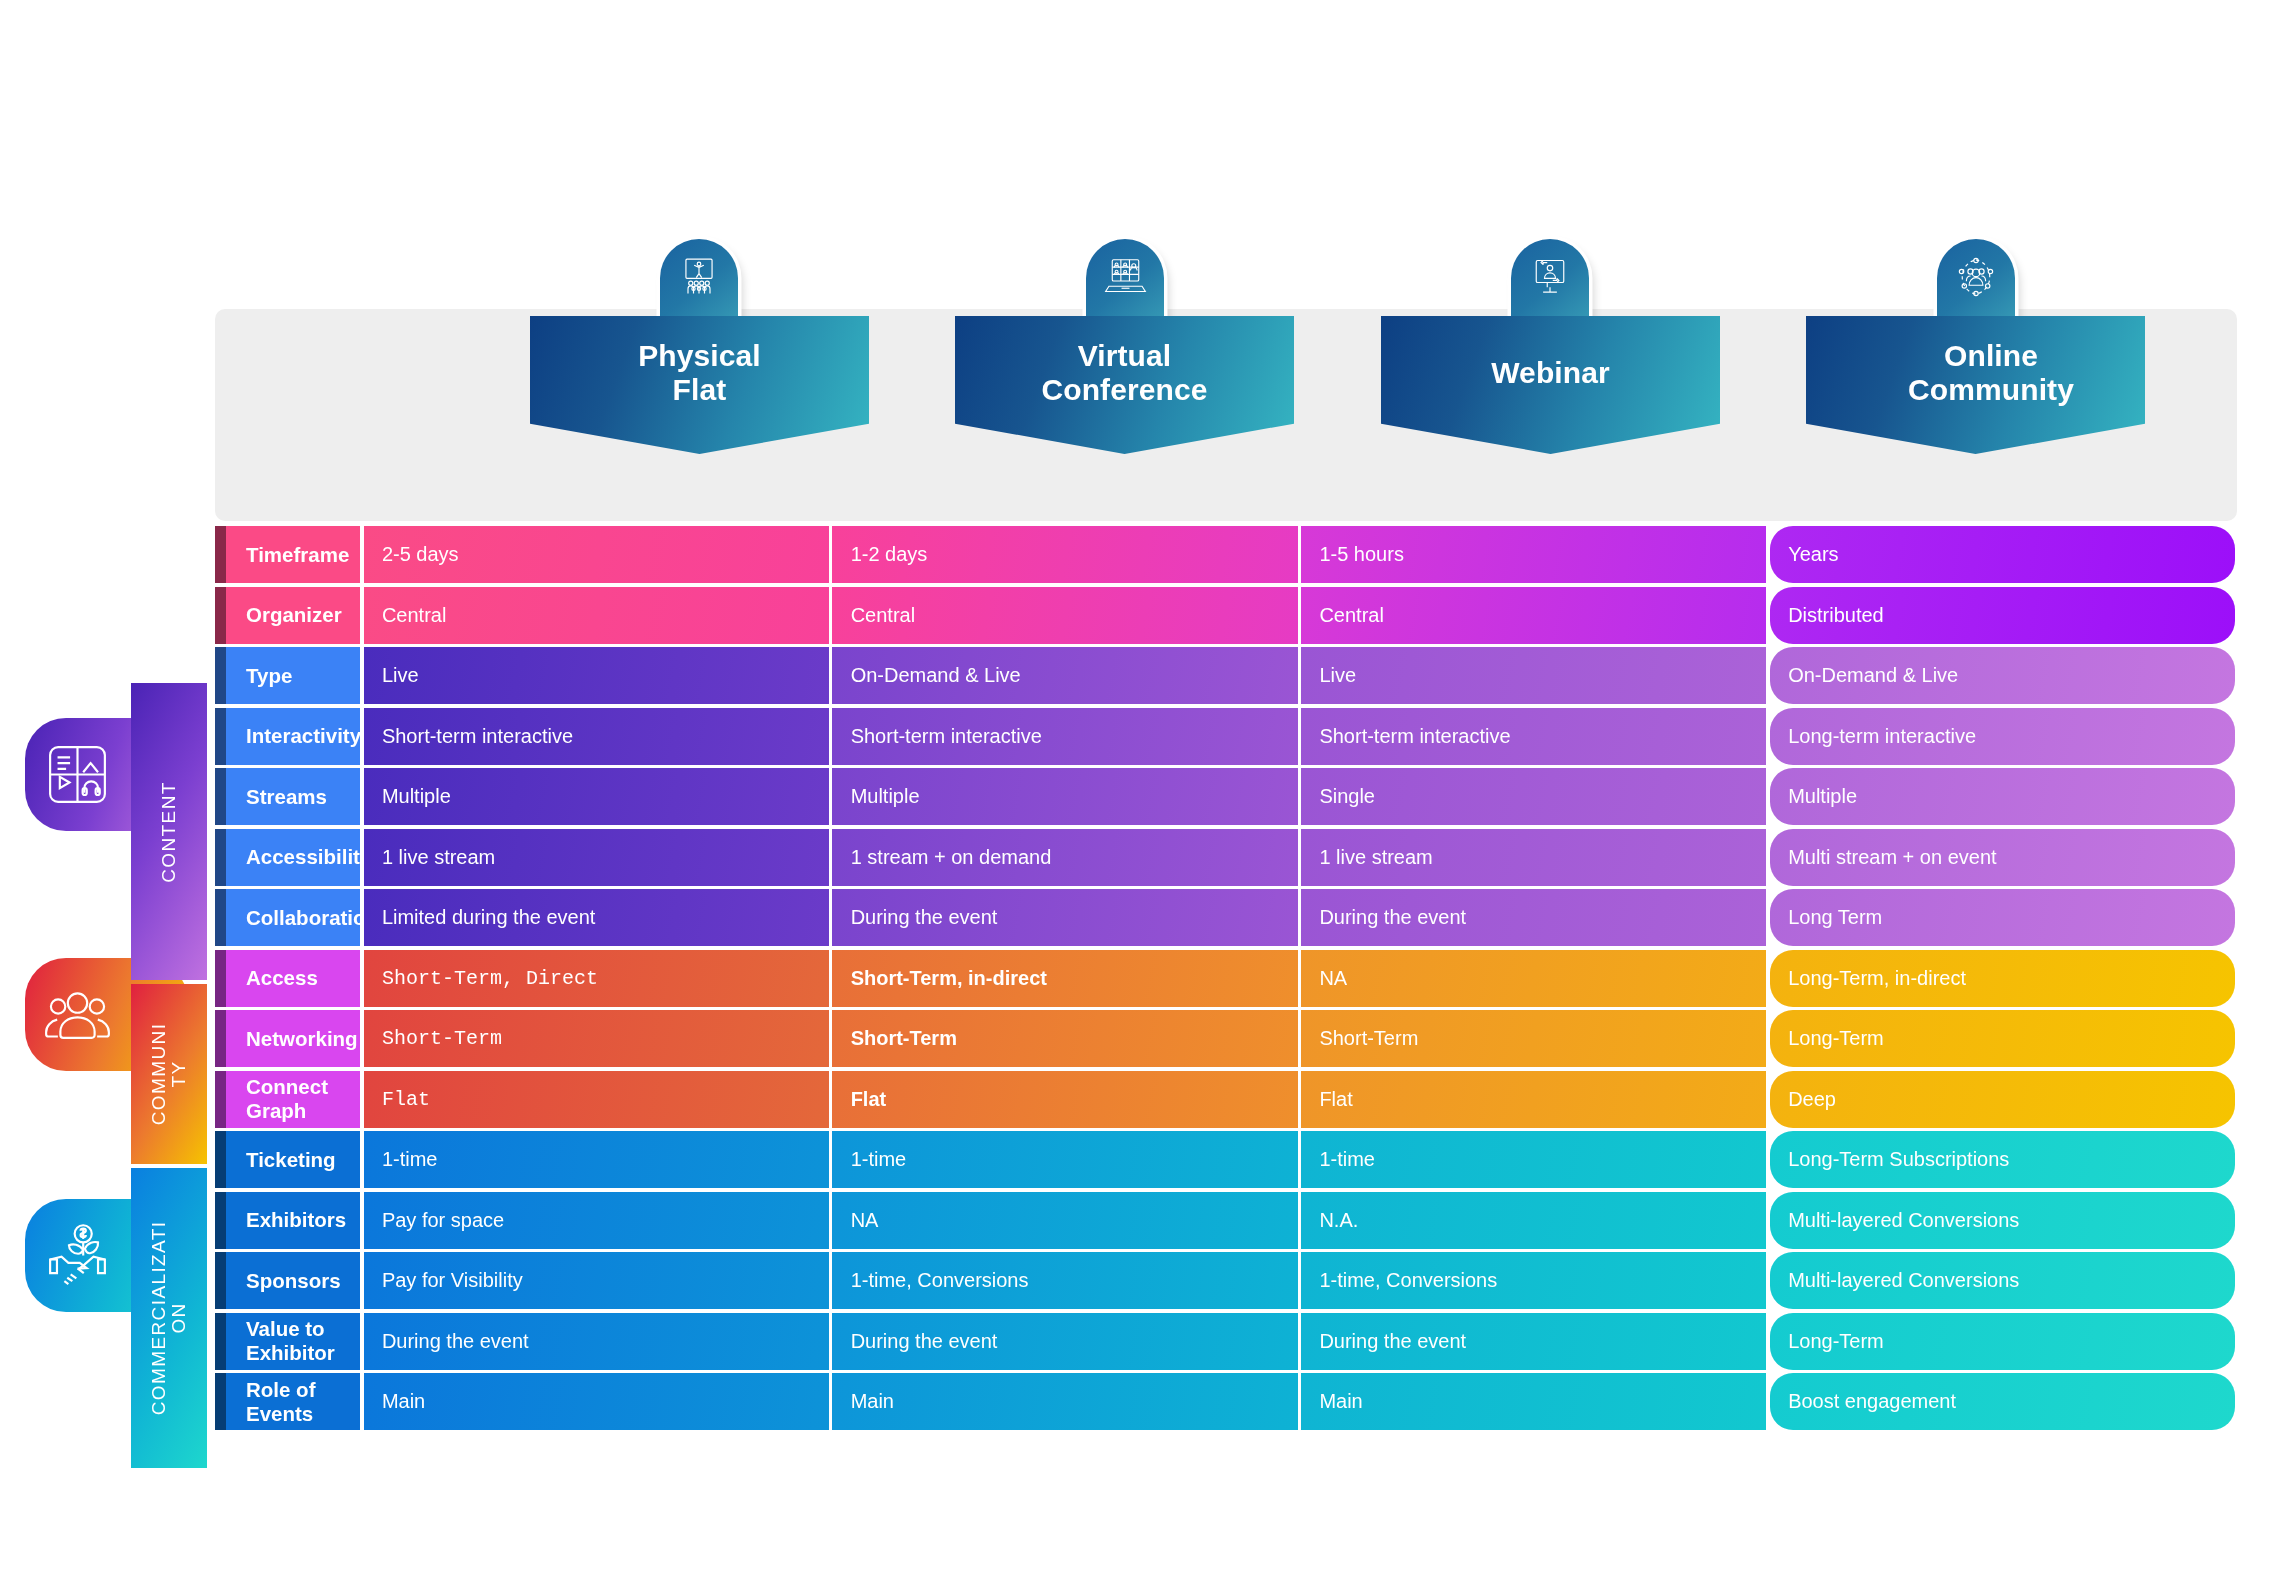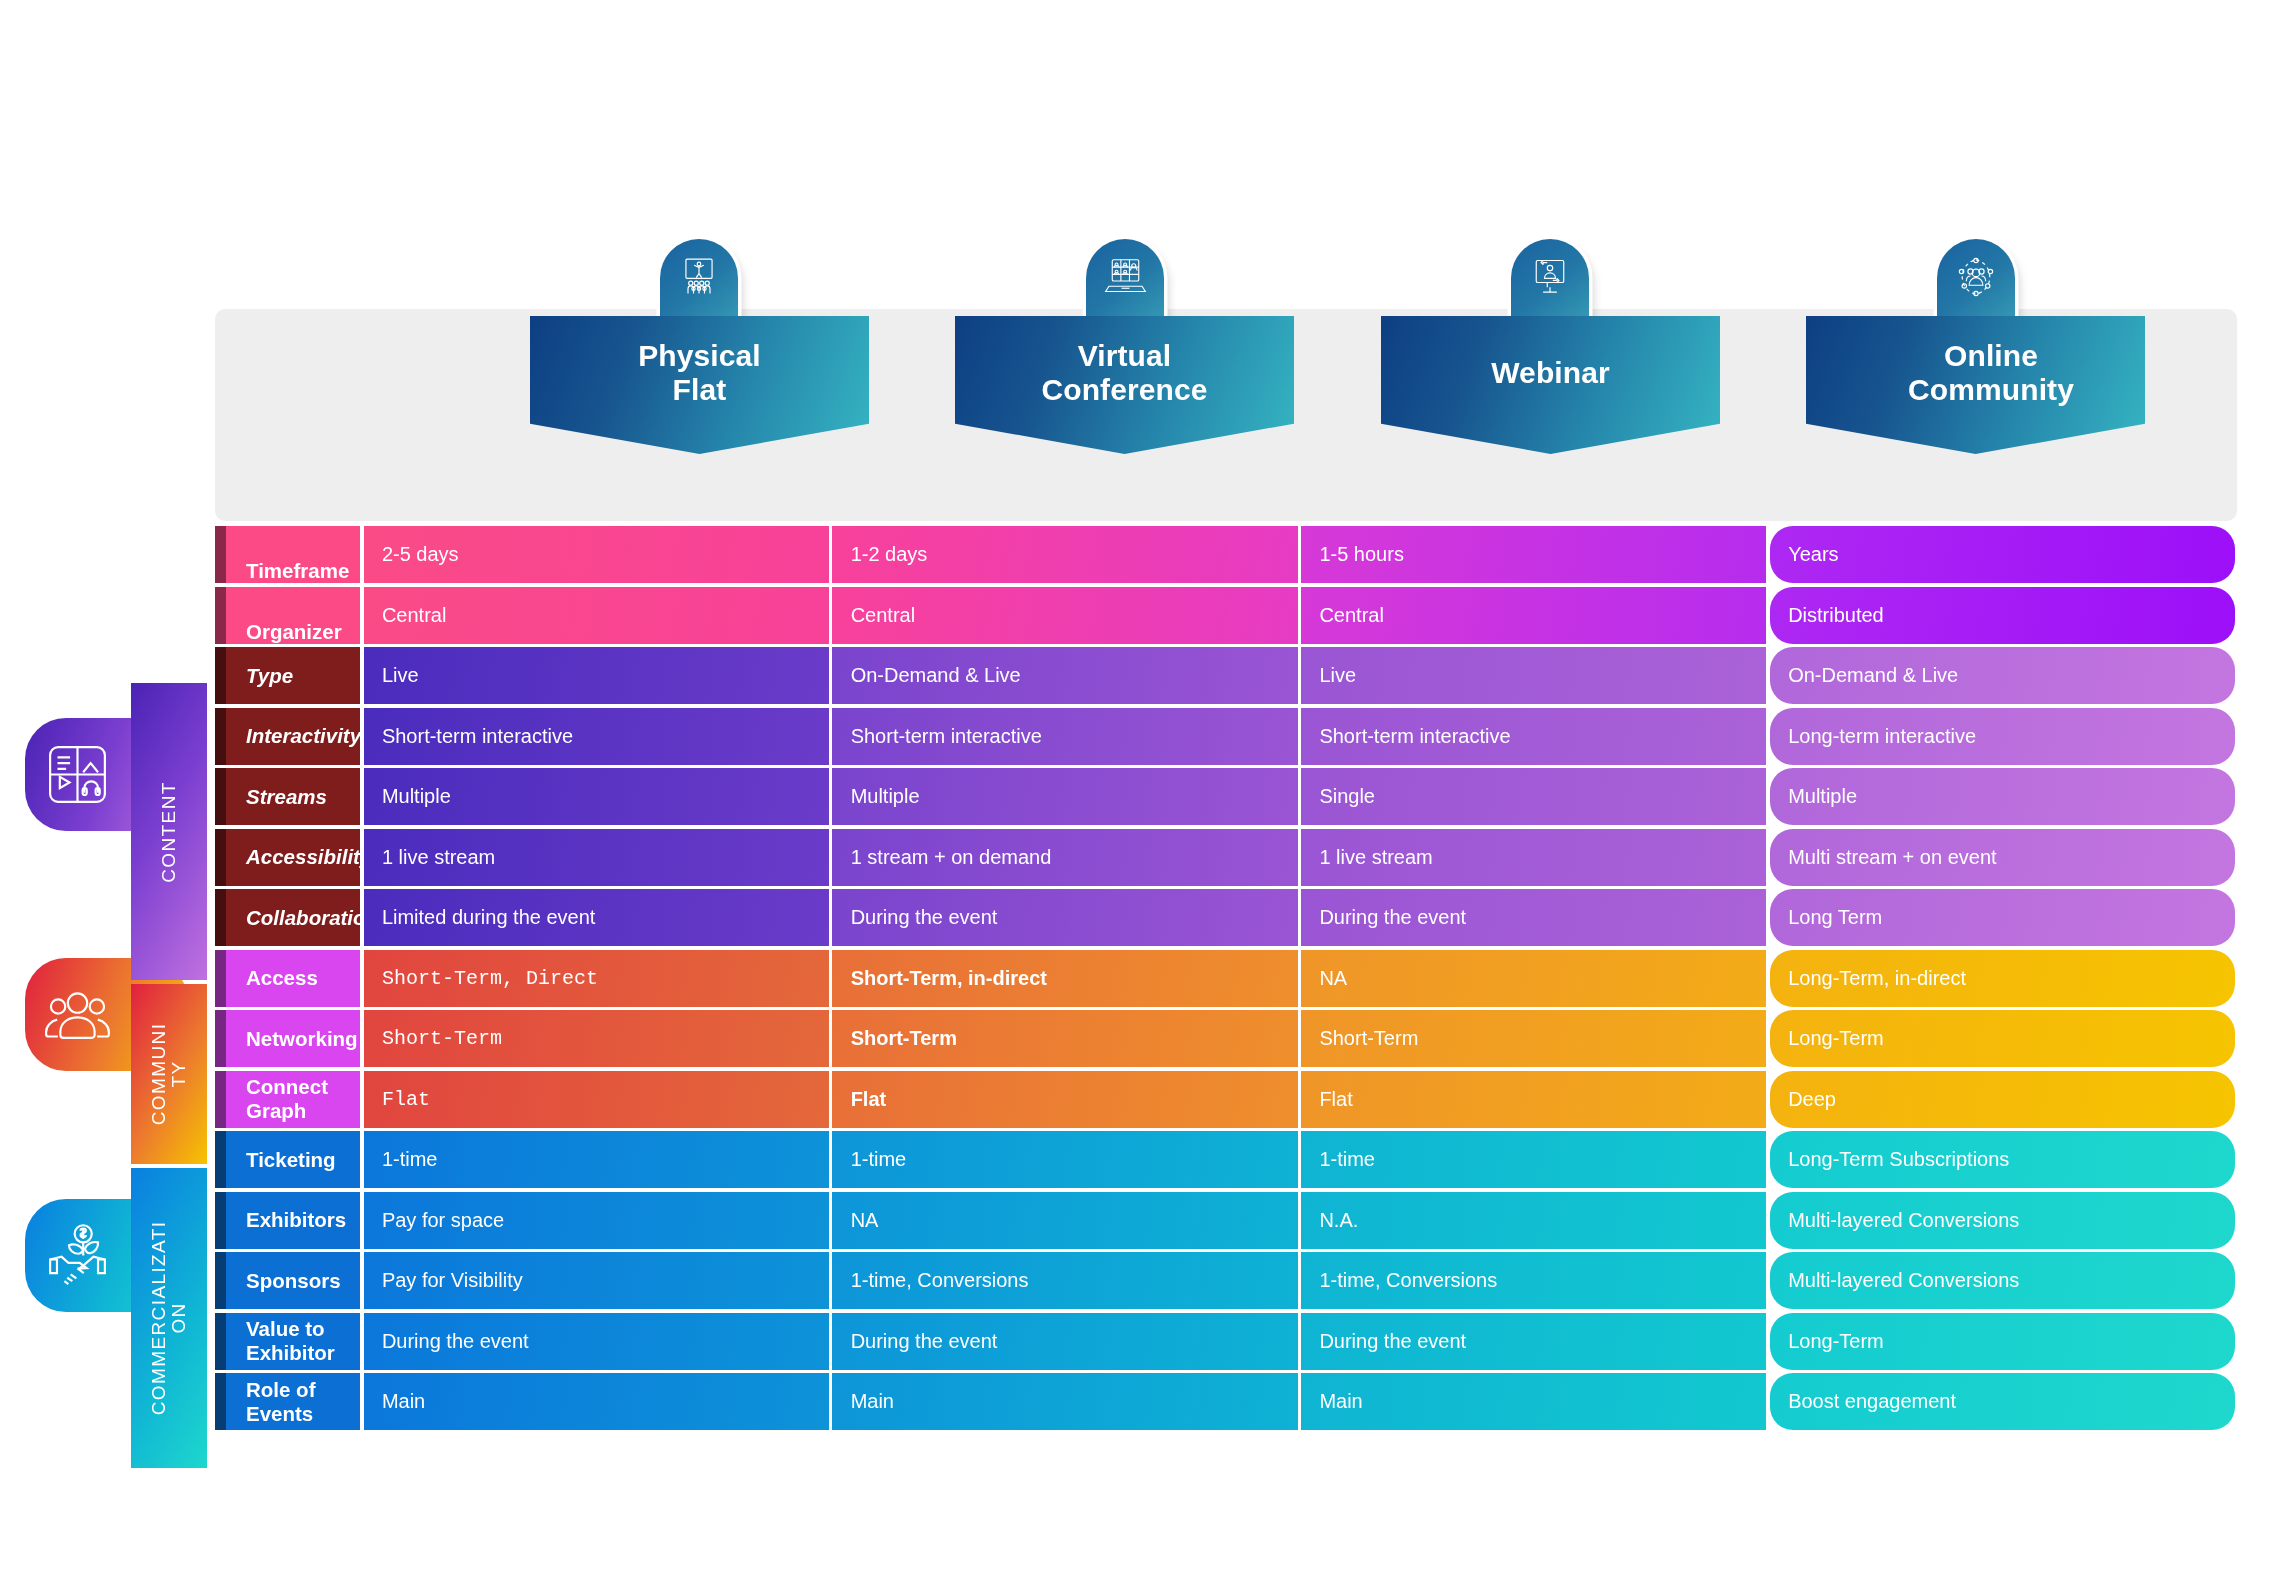--- a/index.html
+++ b/index.html
@@ -58,28 +58,28 @@
     padding-left:31px; position:relative;
   }
   .cell.lbl .stripe{
     position:absolute; left:0; top:0; bottom:0; width:11.3px;
     background:rgba(0,0,0,0.45);
   }
   .cell.val{ flex:1 1 0; }
   .cell:last-child{margin-right:0;border-radius:23px;}
 
   
-  .g-pink .lbl{background:#fb4a86;align-items:flex-end;}
+  .g-pink .lbl{background:#fb4a86;}
   .g-pink .v1{background:linear-gradient(100deg,#fa4b86,#f8419a);}
   .g-pink .v2{background:linear-gradient(100deg,#f8419a,#e63bc4);}
   .g-pink .v3{background:linear-gradient(100deg,#d739d7,#b62cee);}
   .g-pink .v4{background:linear-gradient(100deg,#ae28f2,#9c0ff9);}
 
   
-  .g-purple .lbl{background:#7f1d1d;font-style:italic;}
+  .g-purple .lbl{background:#3b82f6;}
   .g-purple .v1{background:linear-gradient(100deg,#4a2cbd,#6b3bc9);}
   .g-purple .v2{background:linear-gradient(100deg,#7a44cd,#9a55d4);}
   .g-purple .v3{background:linear-gradient(100deg,#9a55d4,#ab62d8);}
   .g-purple .v4{background:linear-gradient(100deg,#b067da,#c476e0);}
 
   
   .g-orange .lbl{background:#d946ef;}
   .g-orange .v1{background:linear-gradient(100deg,#e1453f,#e4683a);font-family:Liberation Mono, monospace;}
   .g-orange .v2{background:linear-gradient(100deg,#e86f38,#ef8f2c);font-weight:bold;}
   .g-orange .v3{background:linear-gradient(100deg,#ef9529,#f3ab17);}

